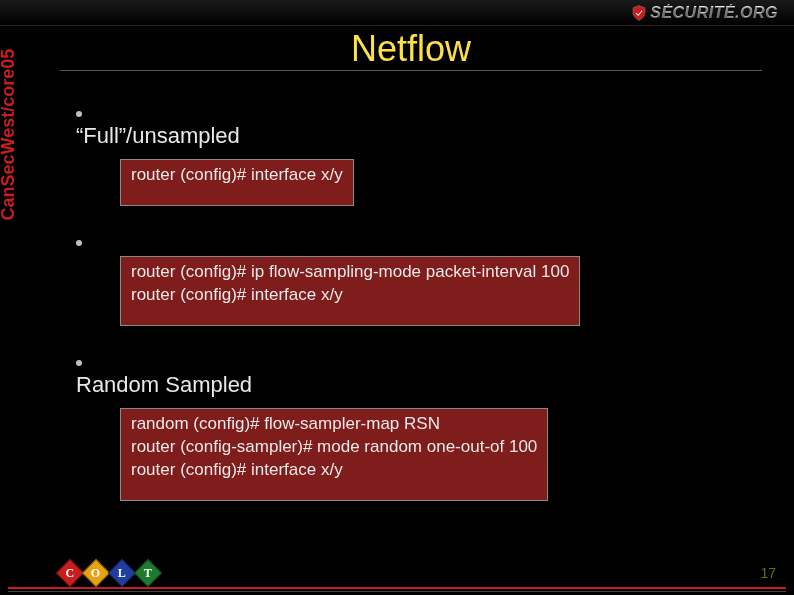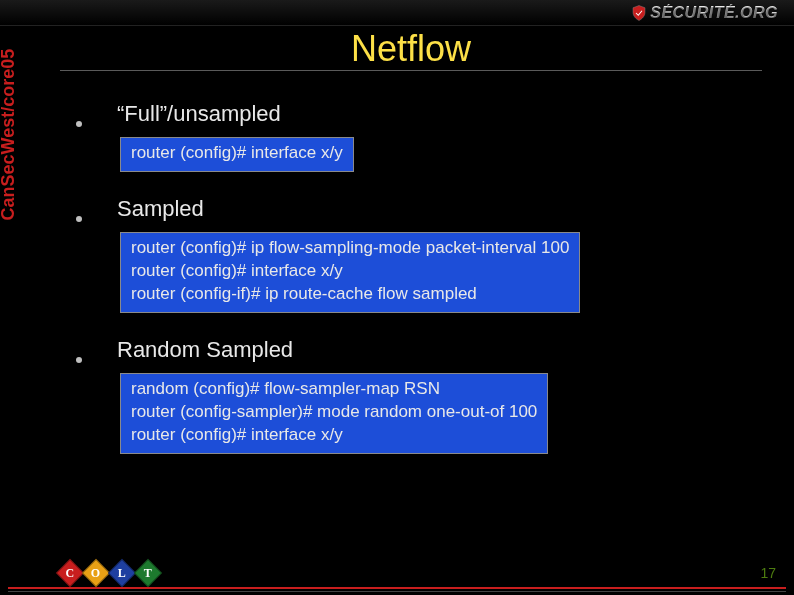--- a/index.html
+++ b/index.html
@@ -73,42 +73,43 @@
   .hr {
     border: none;
     border-top: 1px solid #5a5a5a;
     margin: 0 20px 6px 20px;
   }
   .content {
     padding: 10px 20px 0 36px;
   }
   .bullet-row {
     display: flex;
-    align-items: flex-end;
-    gap: 35px;
+    align-items: flex-start;
+    gap: 6px;
     margin-top: 14px;
     margin-bottom: 10px;
+    flex-direction: column;
   }
   .bullet-dot {
     width: 6px; height: 6px;
     background: #bfbfbf;
     border-radius: 50%;
     flex: 0 0 auto;
     margin-top: 10px;
   }
   .bullet-text {
     color: #e8e8e8;
     font-size: 22px;
     font-family: Verdana, sans-serif;
   }
   .code-box {
     margin-left: 44px;
-    background: #1d4ed8;
+    background: #7f1d1d;
     border: 1px solid #8a8a8a;
-    padding: 4px 10px 6px 10px;
+    padding: 4px 10px 18px 10px;
     display: inline-block;
     max-width: 640px;
   }
   .code-line {
     color: #e8e8e8;
     font-size: 17px;
     font-family: Verdana, sans-serif;
     white-space: nowrap;
     line-height: 1.35;
   }
@@ -191,26 +192,24 @@
     <div class="bullet-row">
       <div class="bullet-dot"></div>
       <div class="bullet-text">“Full”/unsampled</div>
     </div>
     <div class="code-box">
       <div class="code-line">router (config)# interface x/y</div>
     </div>
 
     <div class="bullet-row" style="margin-top:24px;">
       <div class="bullet-dot"></div>
-      <div class="bullet-text">Sampled</div>
     </div>
     <div class="code-box">
       <div class="code-line">router (config)# ip flow-sampling-mode packet-interval 100</div>
       <div class="code-line">router (config)# interface x/y</div>
-      <div class="code-line">router (config-if)# ip route-cache flow sampled</div>
     </div>
 
     <div class="bullet-row" style="margin-top:24px;">
       <div class="bullet-dot"></div>
       <div class="bullet-text">Random Sampled</div>
     </div>
     <div class="code-box">
       <div class="code-line">random (config)# flow-sampler-map RSN</div>
       <div class="code-line">router (config-sampler)# mode random one-out-of 100</div>
       <div class="code-line">router (config)# interface x/y</div>

